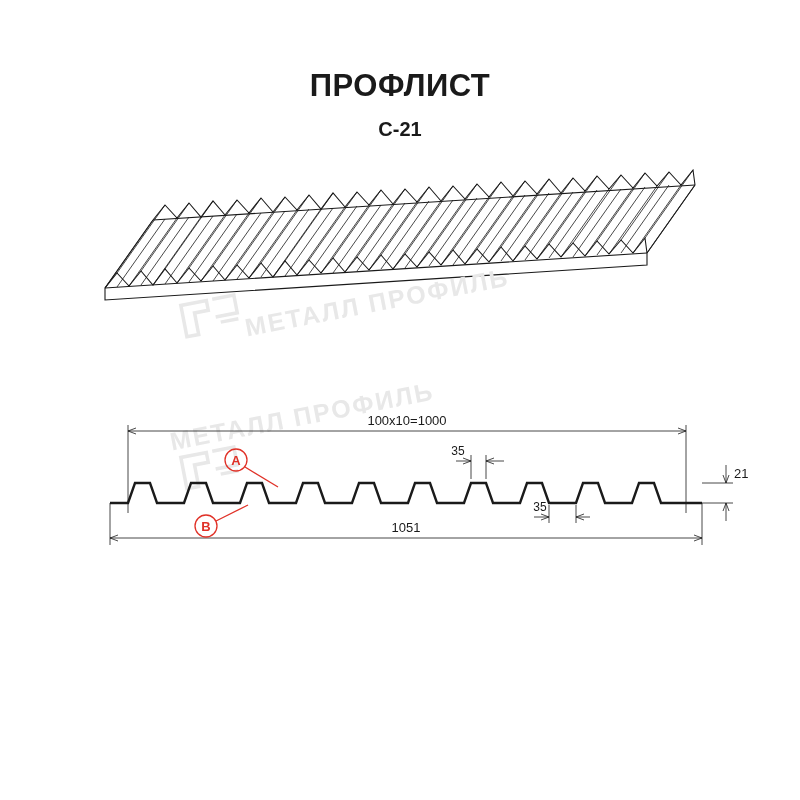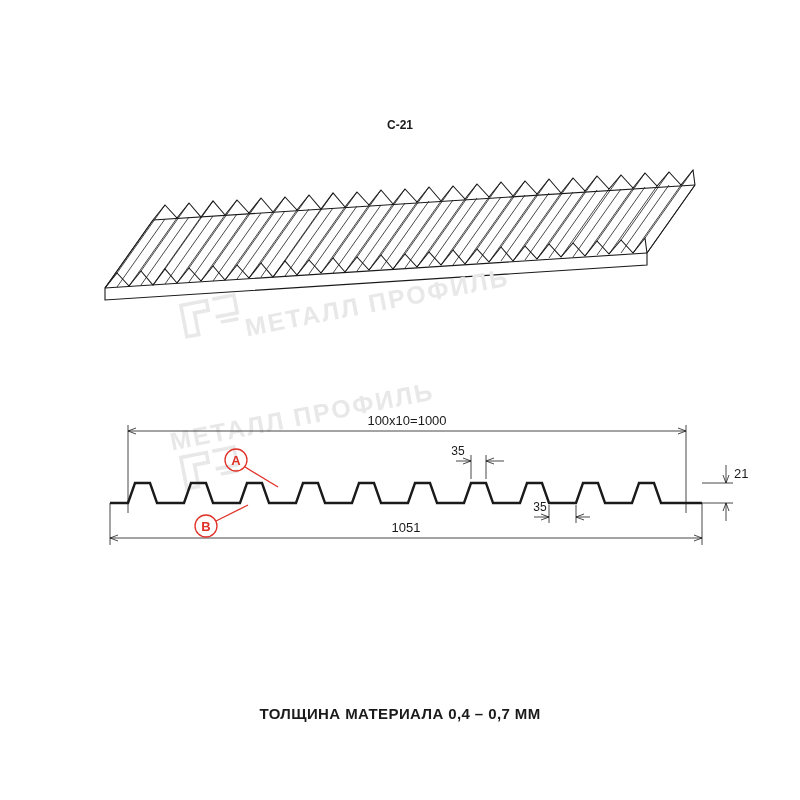--- a/index.html
+++ b/index.html
@@ -29,21 +29,21 @@
     font-size: 31px;
     font-weight: bold;
     letter-spacing: 0.5px;
   }
   .subtitle {
     position: absolute;
     top: 118px;
     left: 0;
     width: 800px;
     text-align: center;
-    font-size: 12px;
+    font-size: 20px;
     font-weight: bold;
   }
   .footer {
     position: absolute;
     top: 705px;
     left: 0;
     width: 800px;
     text-align: center;
     font-size: 15px;
     font-weight: bold;
@@ -93,20 +93,21 @@
   .red { fill: none; stroke: #e03127; stroke-width: 1.3; }
   .red-t { fill: #e03127; font-size: 13px; font-weight: bold; font-family: "Liberation Sans", sans-serif; }
   .dim-t { fill: #1a1a1a; font-size: 13px; font-family: "Liberation Sans", sans-serif; }
   .dim-t-s { fill: #1a1a1a; font-size: 12px; font-family: "Liberation Sans", sans-serif; }
 </style>
 </head>
 <body>
 
 <div class="page">
 
+  <div class="title">ПРОФЛИСТ</div>
   <div class="subtitle">С-21</div>
 
   <div class="iso-wrap">
     <svg width="620" height="175" viewBox="0 0 620 175">
       <g class="ln">
 
         <path d="M58 60 L600 25"></path>
 
         <path d="M10 128 L552 93"></path>
 
@@ -304,14 +305,13 @@
       </g>
 
       <g>
         <circle class="red" cx="118" cy="131" r="11"></circle>
         <path class="red" d="M128 126 L160 110"></path>
         <text class="red-t" x="118" y="136" text-anchor="middle">B</text>
       </g>
     </svg>
   </div>
 
-  <div class="footer">ТОЛЩИНА МАТЕРИАЛА 0,4 – 0,7 ММ</div>
 </div>
 
 </body></html>

